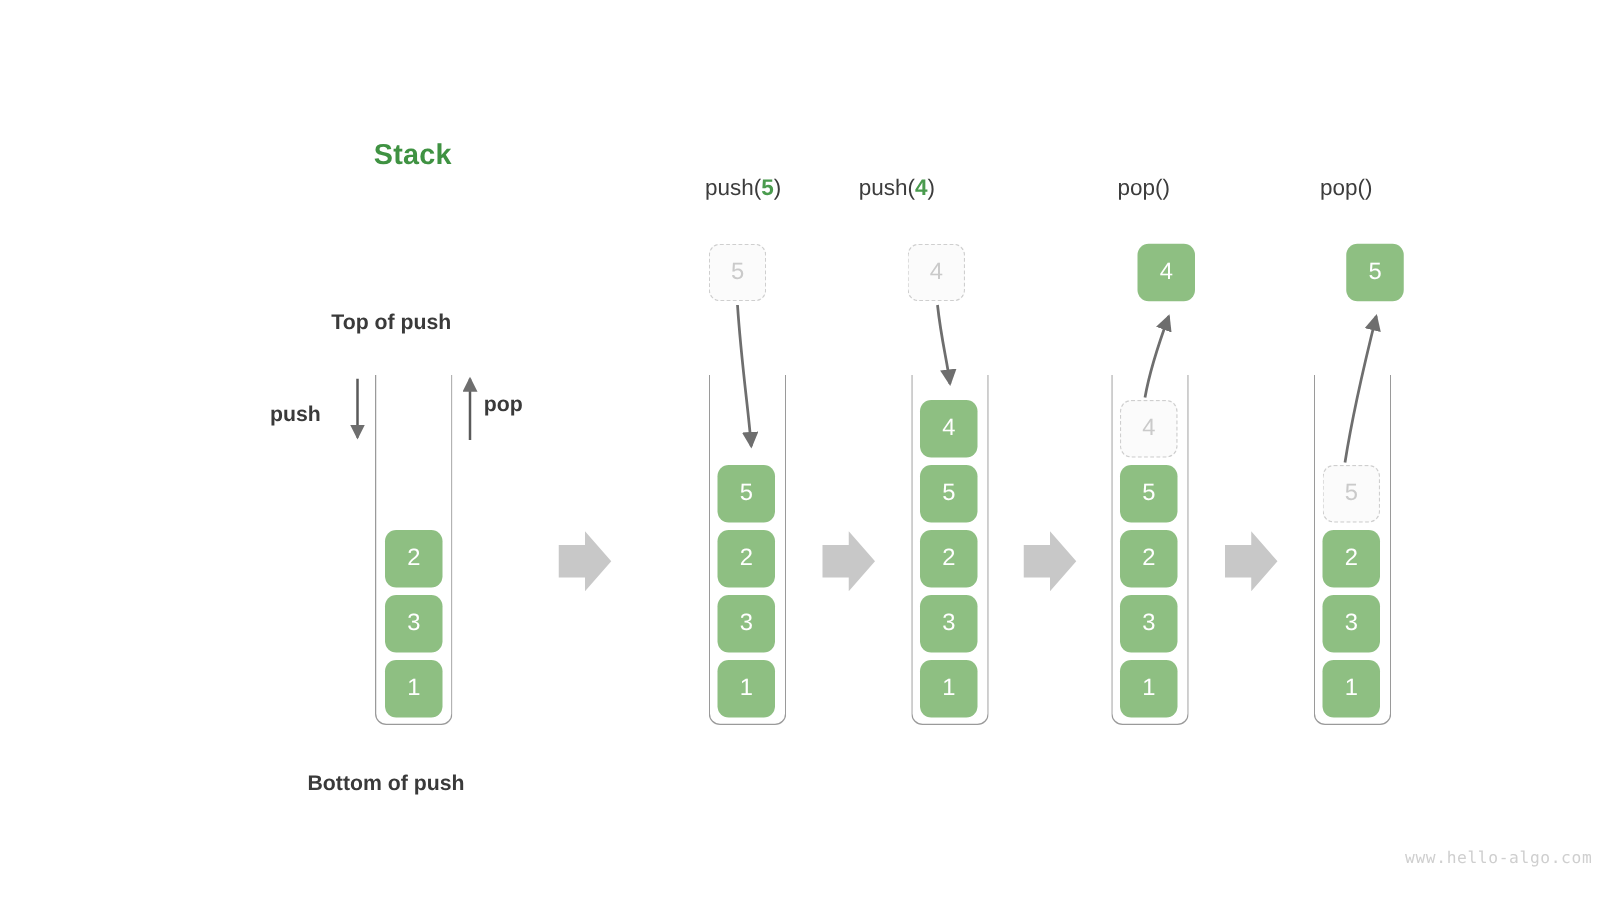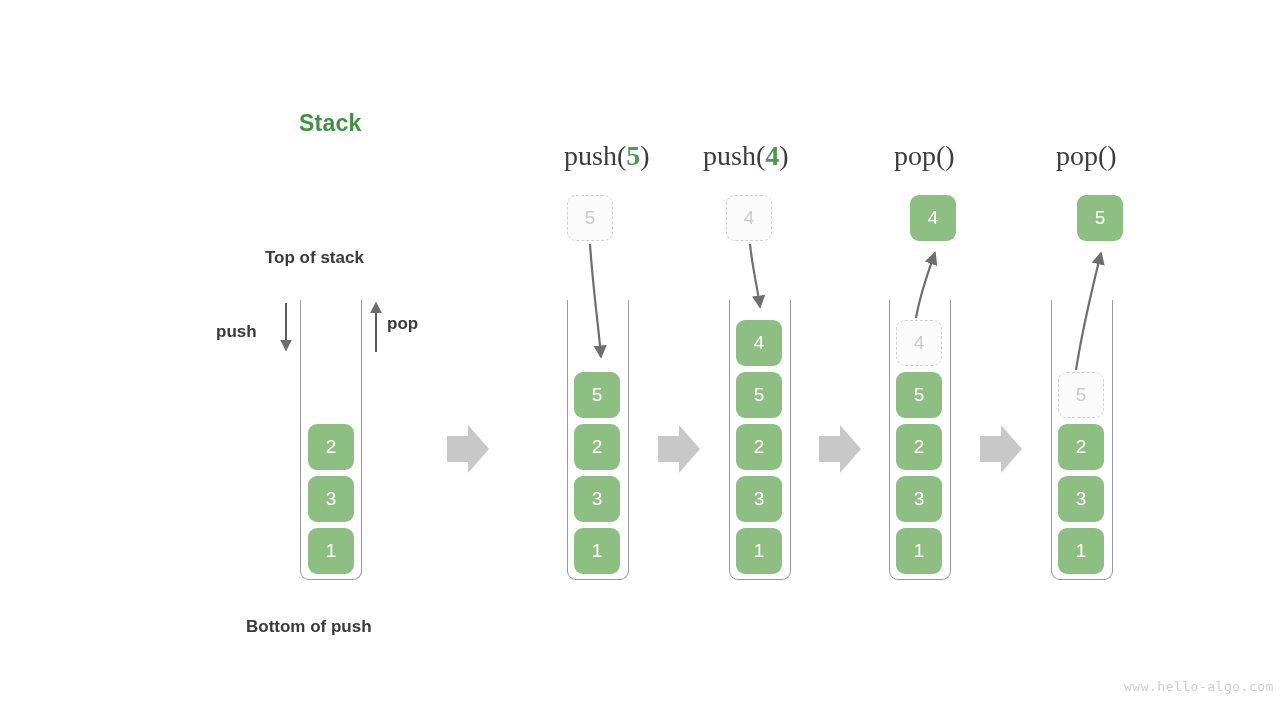--- a/index.html
+++ b/index.html
@@ -17,22 +17,22 @@
 
   
   .diagram-title{
     font-size:23px;font-weight:bold;color:#3f9242;
     letter-spacing:.2px;white-space:nowrap;
   }
   .bold-label{
     font-size:17px;font-weight:bold;color:#3a3a3a;white-space:nowrap;
   }
   .op-label{
-    font-family:Liberation Serif, serif;
-    font-size:28px;color:#3c3c3c;white-space:nowrap;letter-spacing:0px;
+    font-family:Liberation Sans, sans-serif;
+    font-size:18px;color:#3c3c3c;white-space:nowrap;letter-spacing:0px;
   }
   .op-label .arg{color:#4a9b4e;font-weight:bold;}
 
   .watermark{
     font-family:"DejaVu Sans Mono", monospace;
     font-size:13px;color:#cfcfcf;white-space:nowrap;letter-spacing:.5px;
   }
 
   
   .stack-frame{
@@ -69,33 +69,33 @@
   svg.overlay{position:absolute;left:0;top:0;width:1280px;height:720px;
               pointer-events:none;overflow:visible;}
 </style>
 </head>
 <body>
 
 <div id="canvas">
 
   <div class="abs diagram-title" style="left:251px;top:110px;">Stack</div>
 
-  <div class="abs bold-label" style="left:217px;top:248px;">Top of stack</div>
+  <div class="abs bold-label" style="left:217px;top:248px;">Top of push</div>
 
   <div class="abs bold-label" style="left:168px;top:322px;">push</div>
 
   <div class="abs bold-label" style="left:339px;top:314px;">pop</div>
 
   <div class="abs bold-label" style="left:198px;top:617px;">Bottom of push</div>
 
   <div class="abs op-label" style="left:516px;top:140px;">
     <span>push</span><span>(</span><span class="arg">5</span><span>)</span>
   </div>
 
-  <div class="abs op-label" style="left:655px;top:140px;">
+  <div class="abs op-label" style="left:639px;top:140px;">
     <span>push</span><span>(</span><span class="arg">4</span><span>)</span>
   </div>
 
   <div class="abs op-label" style="left:846px;top:140px;">pop()</div>
 
   <div class="abs op-label" style="left:1008px;top:140px;">pop()</div>
 
   <div class="stack-frame" style="left:252px;top:300px;width:62px;height:280px;"></div>
 
   <div class="cell filled" style="left:260px;top:424px;">2</div>

